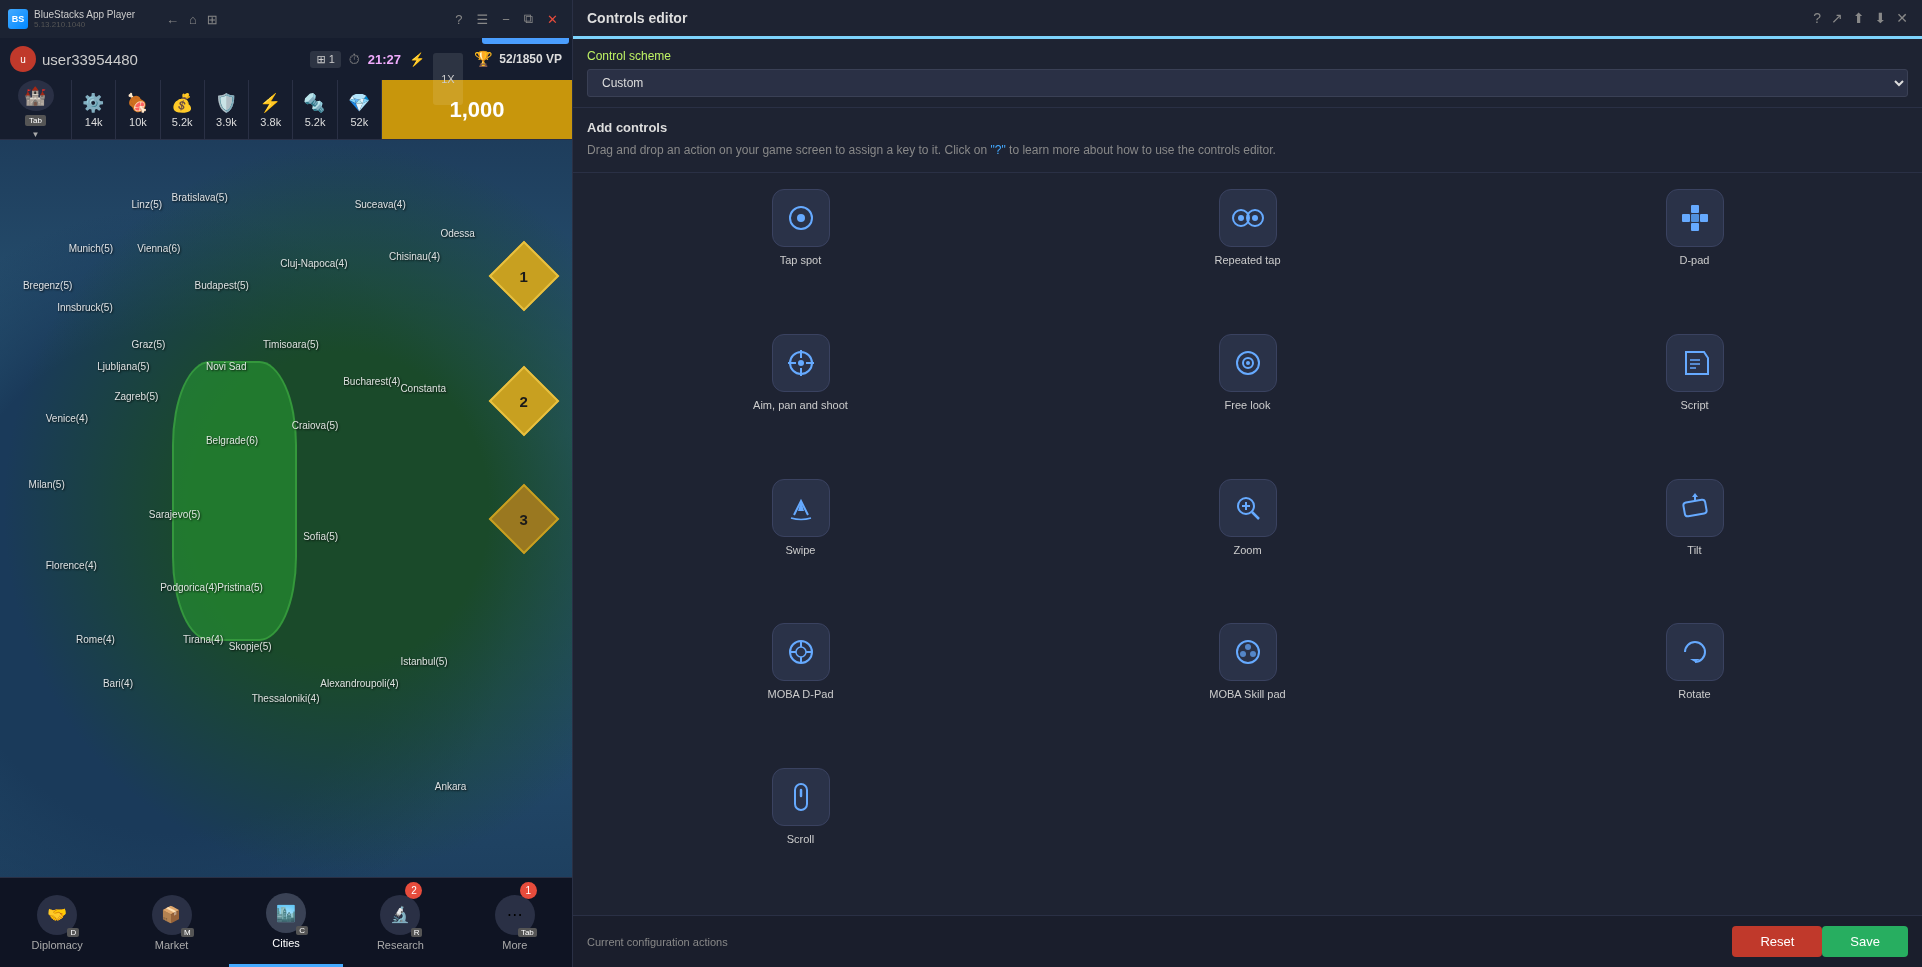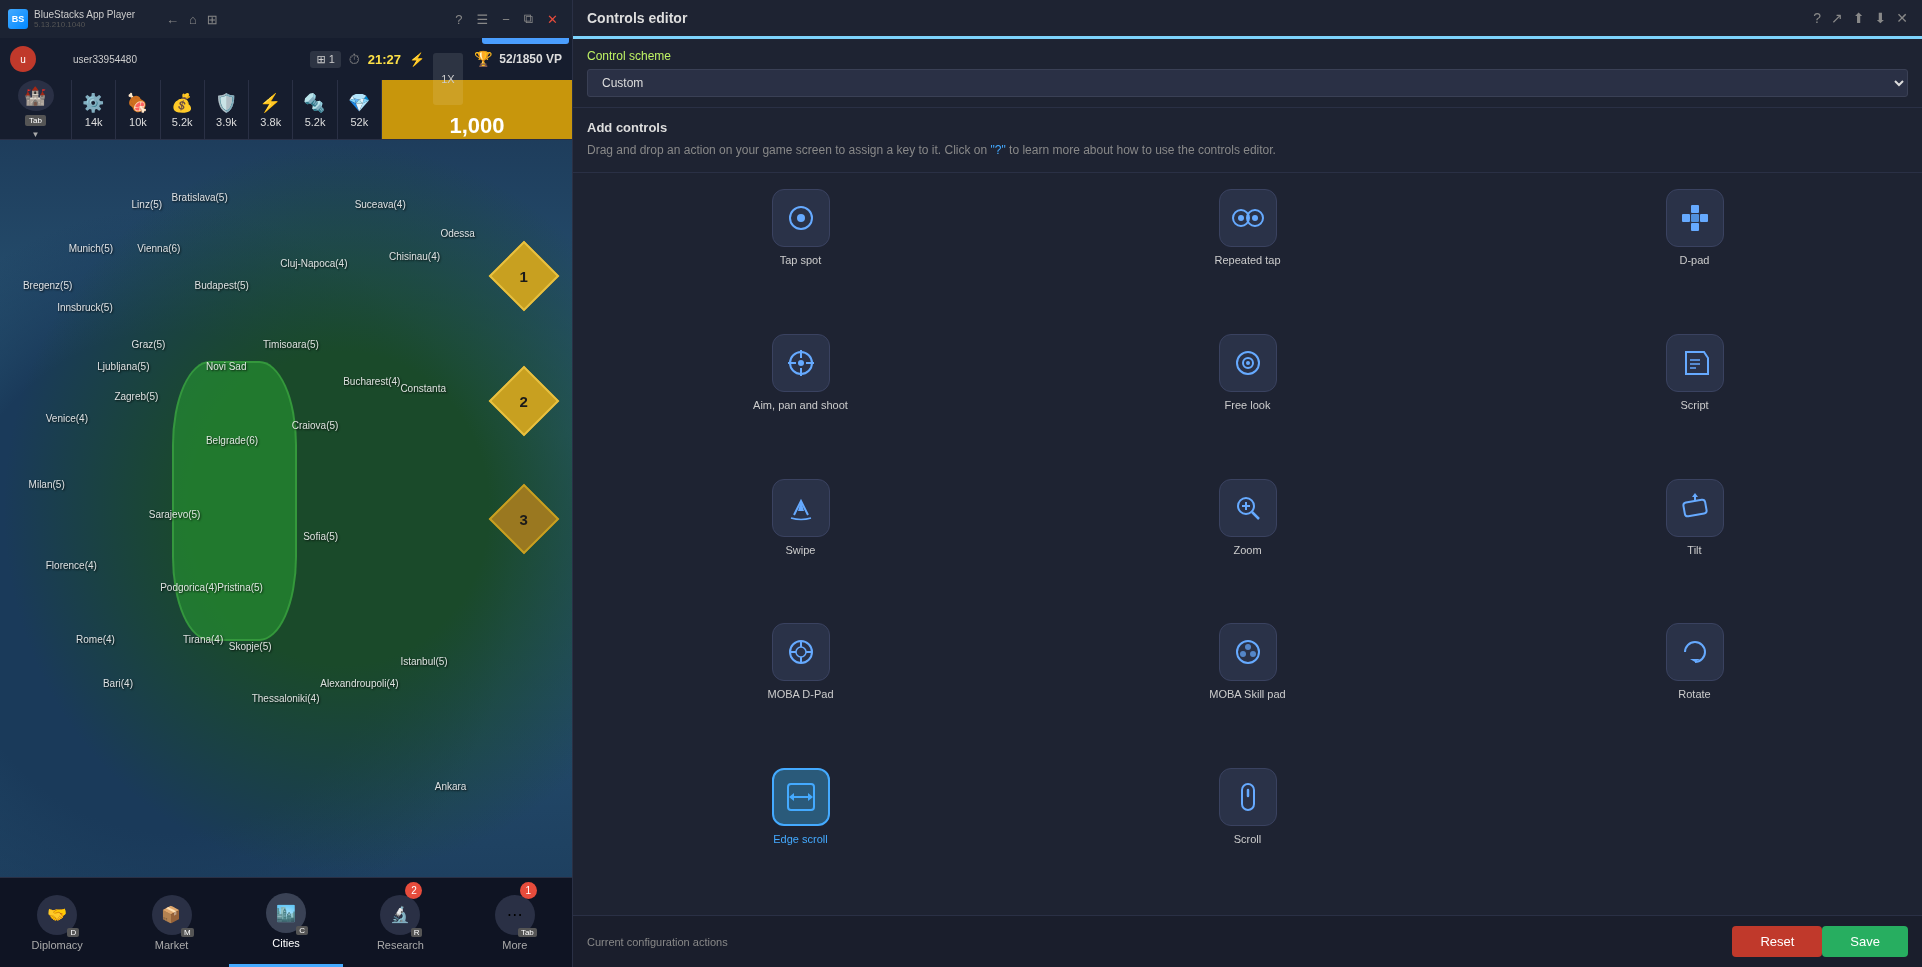--- a/index.html
+++ b/index.html
@@ -79,21 +79,21 @@
       background: #161d2e; display: flex; align-items: center; z-index: 99;
       padding: 0 10px; gap: 12px;
     }
     #timer-row .user-sec {
       display: flex; align-items: center; gap: 6px;
     }
     #timer-row .avatar-sm {
       width: 26px; height: 26px; background: #c0392b; border-radius: 50%;
       display: flex; align-items: center; justify-content: center; color: white; font-size: 10px;
     }
-    #timer-row .username-sm { color: #ccc; font-size: 10px; margin-left: 31px; }
+    #timer-row .username-sm { color: #ccc; font-size: 15px; }
     #timer-row .spacer { flex: 1; }
     #timer-row .timer-group {
       display: flex; align-items: center; gap: 8px;
     }
     #timer-row .vp-area {
       display: flex; align-items: center; gap: 6px;
     }
 
     
     .serbia-territory {
@@ -140,21 +140,21 @@
 
 <div id="timer-row">
   <div class="user-sec">
     <div class="avatar-sm">u</div>
     <span class="username-sm">user33954480</span>
   </div>
   <div class="spacer"></div>
   <div class="timer-group">
     <span style="background:rgba(255,255,255,0.1);padding:2px 6px;border-radius:3px;color:#ccc;font-size:11px;">⊞ 1</span>
     <span style="color:#888;font-size:14px;">⏱</span>
-    <span style="color:#fde047;font-size:13px;font-weight:bold;">21:27</span>
+    <span style="color:#f0abfc;font-size:13px;font-weight:bold;">21:27</span>
     <span style="color:#888;font-size:13px;">⚡</span>
     <button style="background:rgba(255,255,255,0.1);color:#ccc;border:none;padding:20px 8px;border-radius:3px;font-size:11px;cursor:pointer;margin-top:40px;">1X</button>
   </div>
   <div class="vp-area">
     <span style="color:#f1c40f;font-size:15px;">🏆</span>
     <span style="color:#ddd;font-size:12px;font-weight:bold;">52/1850 VP</span>
   </div>
 </div>
 
 <div style="position:absolute;top:80px;left:0;right:1350px;height:60px;background:#161d2e;z-index:98;display:flex;border-bottom:1px solid #2a3045;">
@@ -189,21 +189,21 @@
     <div style="flex:1;display:flex;flex-direction:column;align-items:center;justify-content:center;border-right:1px solid #2a3045;gap:2px;">
       <span style="font-size:18px;">🔩</span>
       <span style="color:#ddd;font-size:11px;">5.2k</span>
     </div>
     <div style="flex:1;display:flex;flex-direction:column;align-items:center;justify-content:center;border-right:1px solid #2a3045;gap:2px;">
       <span style="font-size:18px;">💎</span>
       <span style="color:#ddd;font-size:11px;">52k</span>
     </div>
   </div>
 
-  <div style="width:190px;background:#c8960c;display:flex;align-items:flex-end;justify-content:center;">
+  <div style="width:190px;background:#c8960c;display:flex;align-items:center;justify-content:center;">
     <span style="color:white;font-size:22px;font-weight:bold;">1,000</span>
   </div>
 </div>
 
 <div id="map-area" style="position:absolute;top:140px;left:0;right:1350px;bottom:90px;">
   <div id="map-bg">
 
     <div class="serbia-territory" style="left:30%;top:30%;width:22%;height:38%;"></div>
 
     <span class="city-label" style="left:12%;top:14%;">Munich(5)</span>
@@ -460,31 +460,20 @@
     <div class="ctrl-item">
       <div class="ctrl-icon-box">
         <svg width="30" height="30" viewBox="0 0 30 30">
             <path d="M5 15 A10 10 0 1 1 15 25" fill="none" stroke="#6af" stroke-width="2"></path>
             <polygon points="15,25 10,22 20,22" fill="#6af"></polygon>
           </svg>
       </div>
       <span class="ctrl-label">Rotate</span>
     </div>
 
-    <div class="ctrl-item">
-      <div class="ctrl-icon-box" style="background:#2a5a7a;border:2px solid #4af;">
-        <svg width="30" height="30" viewBox="0 0 30 30">
-            <rect x="2" y="2" width="26" height="26" rx="3" fill="none" stroke="#4af" stroke-width="2"></rect>
-            <line x1="6" y1="15" x2="24" y2="15" stroke="#4af" stroke-width="2"></line>
-            <polygon points="3,15 8,11 8,19" fill="#4af"></polygon>
-            <polygon points="27,15 22,11 22,19" fill="#4af"></polygon>
-          </svg>
-      </div>
-      <span class="ctrl-label" style="color:#4af;">Edge scroll</span>
-    </div>
 
     <div class="ctrl-item">
       <div class="ctrl-icon-box">
         <svg width="30" height="30" viewBox="0 0 30 30">
             <rect x="9" y="2" width="12" height="26" rx="6" fill="none" stroke="#6af" stroke-width="2"></rect>
             <line x1="15" y1="8" x2="15" y2="14" stroke="#6af" stroke-width="2.5" stroke-linecap="round"></line>
           </svg>
       </div>
       <span class="ctrl-label">Scroll</span>
     </div>

